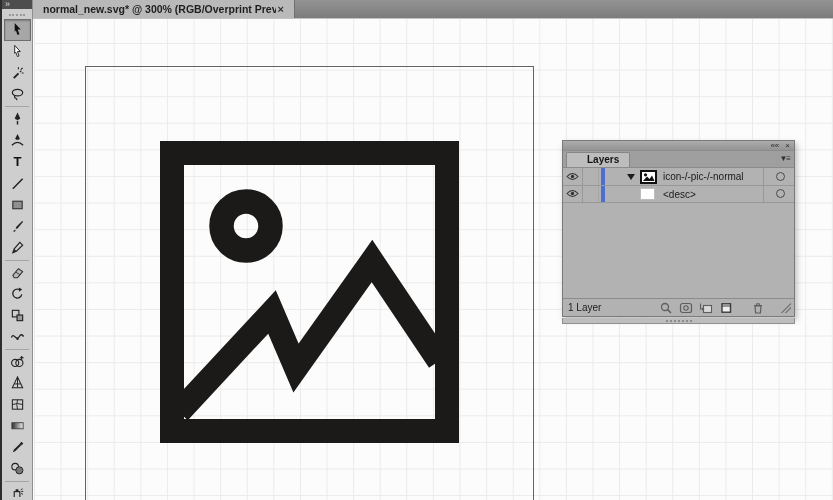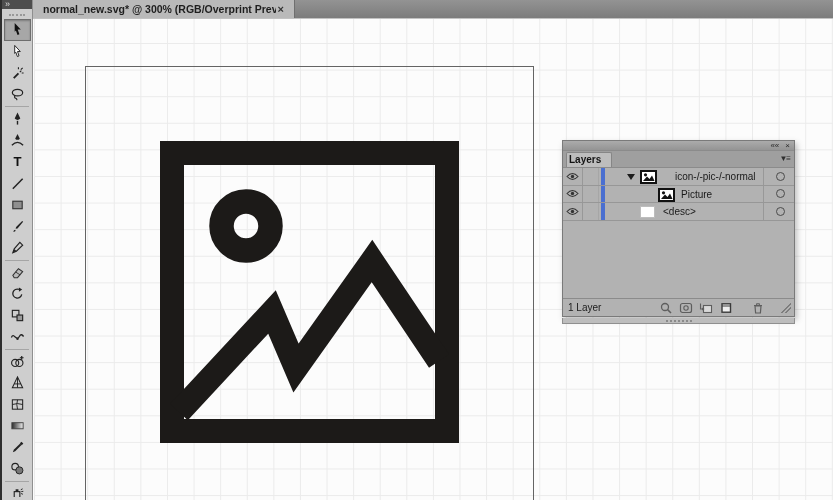--- a/index.html
+++ b/index.html
@@ -41,21 +41,21 @@
   .layers-panel{position:absolute;left:528px;top:121px;width:233px;height:177px;
     background:#b2b2b2;border:1px solid #7a7a7a;box-shadow:2px 3px 6px rgba(0,0,0,.25);
     display:flex;flex-direction:column;font-size:10px;color:#1a1a1a;}
   .panel-titlebar{height:10px;background:linear-gradient(#ababab,#949494);
     display:flex;justify-content:flex-end;align-items:center;gap:6px;padding:0 4px;
     font-size:8px;line-height:9px;color:#2b2b2b;border-bottom:1px solid #8b8b8b;}
   .panel-titlebar span{cursor:default;}
   .panel-tabrow{height:17px;background:#9f9f9f;display:flex;align-items:flex-end;position:relative;
     border-bottom:1px solid #8b8b8b;}
   .panel-tab{height:15px;margin-left:3px;background:#bdbdbd;border:1px solid #868686;border-bottom:none;
-    border-radius:2px 2px 0 0;padding:1px 10px 0 2px;font-weight:bold;color:#141414;}
+    border-radius:2px 2px 0 0;padding:1px 10px 0 20px;font-weight:bold;color:#141414;}
   .panel-menu{position:absolute;right:4px;top:3px;font-size:8px;color:#2e2e2e;letter-spacing:-1px;}
 
   .panel-rows{position:relative;}
   .lrow{position:relative;height:17.6px;border-bottom:1px solid #979797;background:#b2b2b2;}
   .lrow .eye{position:absolute;left:0;top:0;width:20px;height:100%;border-right:1px solid #989898;
     display:flex;align-items:center;justify-content:center;}
   .lrow .lock{position:absolute;left:20px;top:0;width:16px;height:100%;border-right:1px solid #a6a6a6;}
   .lrow .colorbar{position:absolute;left:38px;top:0;width:4px;height:100%;}
   .lrow .target{position:absolute;left:200px;top:0;width:33px;height:100%;border-left:1px solid #989898;
     display:flex;align-items:center;justify-content:center;}
@@ -122,45 +122,26 @@
               </svg>
             </div>
           <div class="lock"></div>
           <div class="colorbar" style="background:#4a6fd0;"></div>
           <span class="disc" style="left:64px;"></span>
           <span class="thumb" style="left:77px;"><svg width="17" height="14" viewBox="0 0 17 14">
                 <rect x="1" y="1" width="15" height="12" fill="#fff" stroke="#111" stroke-width="2"></rect>
                 <circle cx="5.5" cy="4.8" r="1.6" fill="#111"></circle>
                 <path d="M3 11 L7 6.5 L9.5 9 L12 5.5 L14.5 11 Z" fill="#111"></path>
               </svg></span>
-          <span class="label" style="left:100px;padding-left:12px;">icon-/-pic-/-normal</span>
+          <span class="label" style="left:88px;padding-left:12px;">icon-/-pic-/-normal</span>
           <div class="target">
               <span class="target-circle"></span>
             </div>
         </div>
 
-        <div class="lrow">
-          <div class="eye">
-              <svg width="13" height="9" viewBox="0 0 13 9">
-                <path d="M1 4.5 Q6.5 -1.5 12 4.5 Q6.5 10.5 1 4.5 Z" fill="none" stroke="#333" stroke-width="1.1"></path>
-                <circle cx="6.5" cy="4.5" r="1.7" fill="#333"></circle>
-              </svg>
-            </div>
-          <div class="lock"></div>
-          <div class="colorbar" style="background:#4a6fd0;"></div>
-          <span class="thumb" style="left:95px;"><svg width="17" height="14" viewBox="0 0 17 14">
-                <rect x="1" y="1" width="15" height="12" fill="#fff" stroke="#111" stroke-width="2"></rect>
-                <circle cx="5.5" cy="4.8" r="1.6" fill="#111"></circle>
-                <path d="M3 11 L7 6.5 L9.5 9 L12 5.5 L14.5 11 Z" fill="#111"></path>
-              </svg></span>
-          <span class="label" style="left:118px;">Picture</span>
-          <div class="target">
-              <span class="target-circle"></span>
-            </div>
-        </div>
 
         <div class="lrow">
           <div class="eye">
               <svg width="13" height="9" viewBox="0 0 13 9">
                 <path d="M1 4.5 Q6.5 -1.5 12 4.5 Q6.5 10.5 1 4.5 Z" fill="none" stroke="#333" stroke-width="1.1"></path>
                 <circle cx="6.5" cy="4.5" r="1.7" fill="#333"></circle>
               </svg>
             </div>
           <div class="lock"></div>
           <div class="colorbar" style="background:#4a6fd0;"></div>

